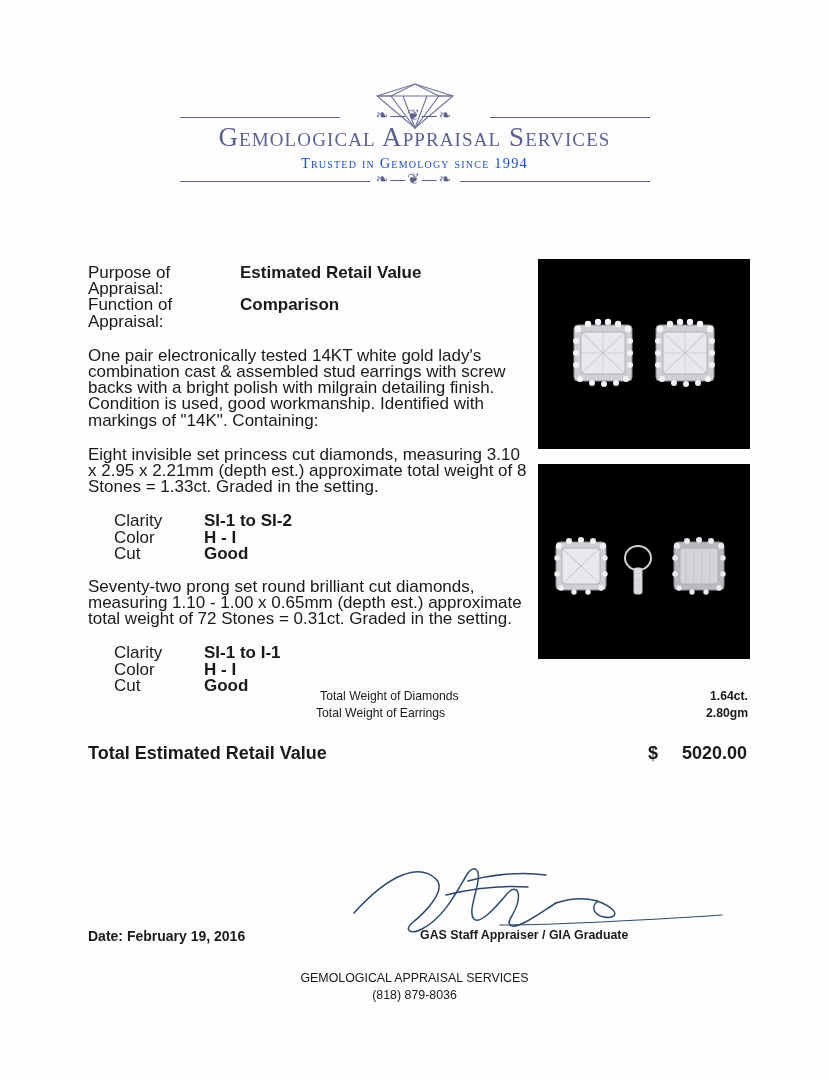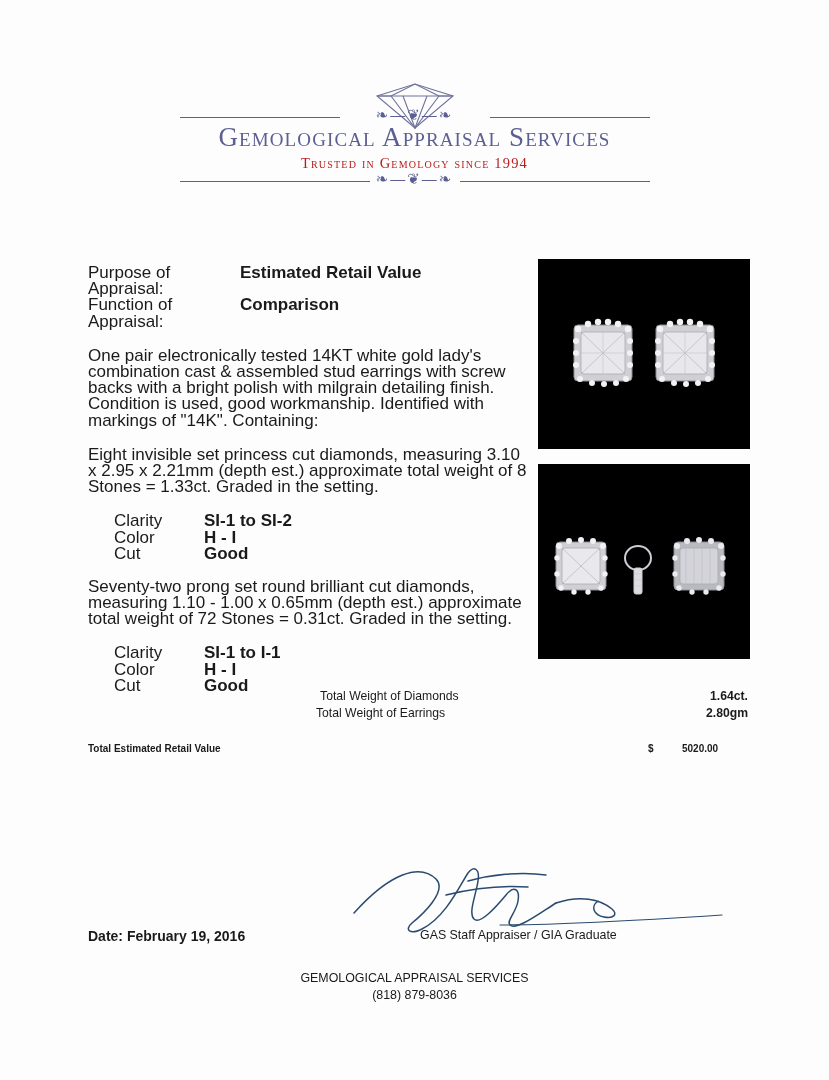--- a/index.html
+++ b/index.html
@@ -40,21 +40,21 @@
     letter-spacing: 1.1px;
     color: #5c5f93;
     font-variant: small-caps;
     text-transform: capitalize;
     white-space: nowrap;
   }
   .tagline {
     font-family: "Liberation Serif", serif;
     font-size: 14.5px;
     letter-spacing: 1.2px;
-    color: #b91c1c;
+    color: #1d4ed8;
     margin-top: 2px;
     font-variant: small-caps;
   }
   .rule-wrap {
     position: relative;
     width: 470px;
     margin: 0 auto;
     height: 10px;
   }
   .rule-wrap.top { margin-top: -30px; }
@@ -140,21 +140,21 @@
     display: flex;
     line-height: 16.5px;
     justify-content: flex-end;
   }
   .totals-label { width: 390px; flex: 0 0 390px; }
   .totals-amount { font-weight: bold; }
   .grand-total {
     margin-top: 22px;
     display: flex;
     font-weight: bold;
-    font-size: 10px;
+    font-size: 18px;
     align-items: flex-end;
   }
   .grand-label { width: 560px; flex: 0 0 560px; }
   .grand-currency { width: 34px; flex: 0 0 34px; }
   .grand-value { }
 
   
   .sig-area {
     position: absolute;
     left: 0;
@@ -168,21 +168,21 @@
     left: 88px;
     top: 928px;
     font-size: 14px;
     font-weight: bold;
   }
   .appraiser-line {
     position: absolute;
     left: 420px;
     top: 928px;
     font-size: 12.4px;
-    font-weight: normal;
+    font-weight: bold;
   }
 
   
   .footer {
     position: absolute;
     left: 0;
     top: 970px;
     width: 829px;
     text-align: center;
     font-size: 12.4px;

